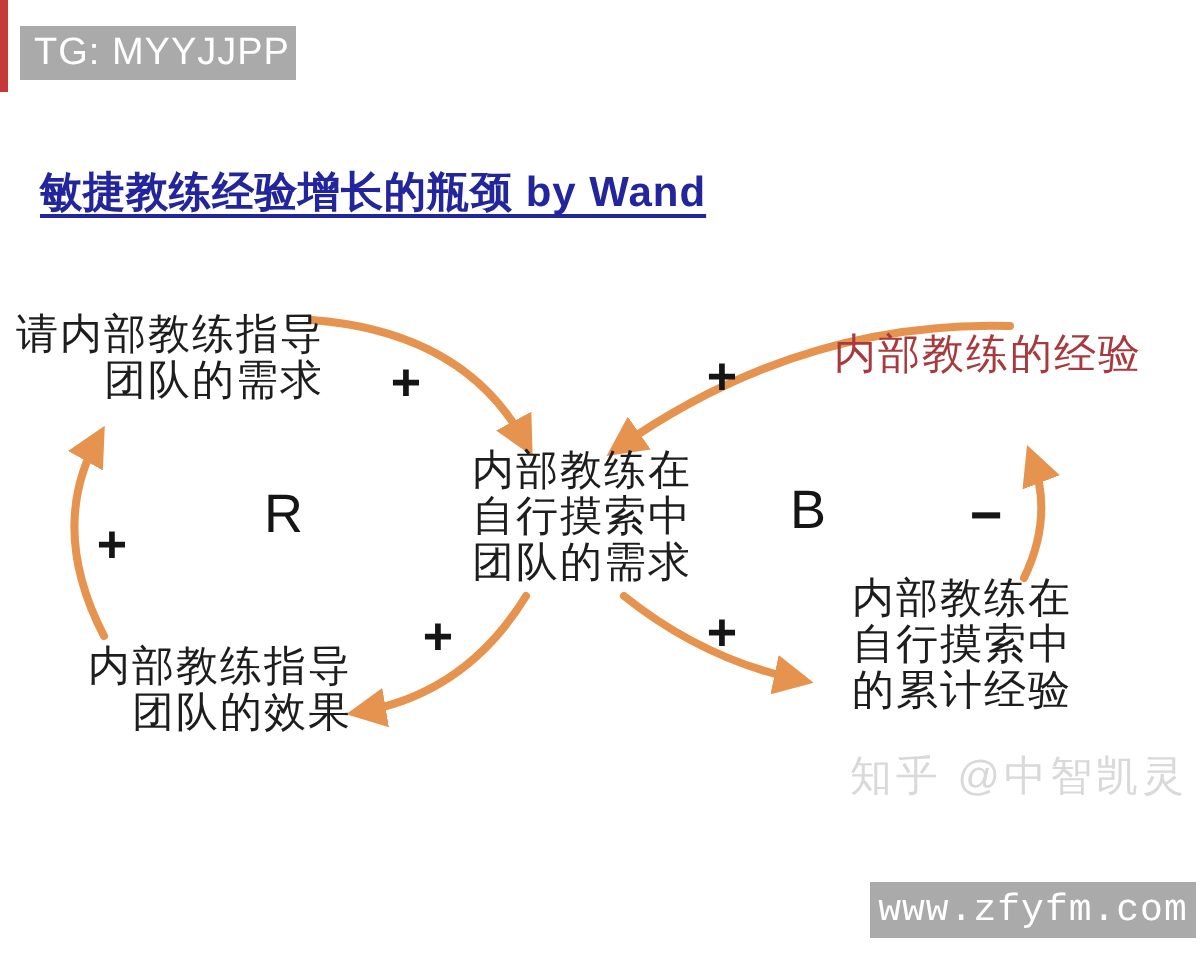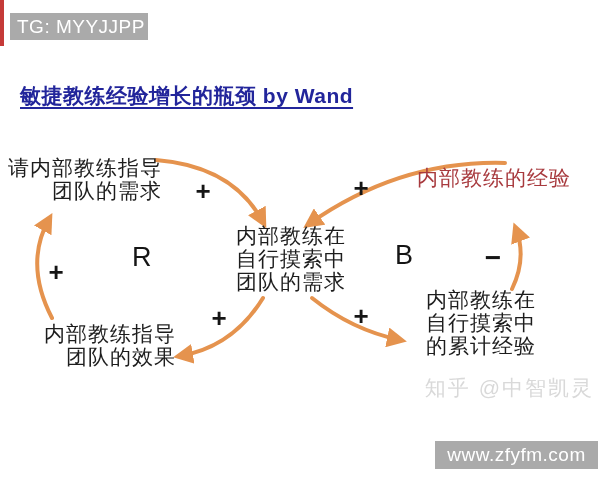--- a/index.html
+++ b/index.html
@@ -64,21 +64,21 @@
   .s5{left:219px;top:318px;}
   .s6{left:361px;top:316px;}
 
   .watermark{
     position:absolute;right:6px;top:374px;
     color:var(--watermark);font-size:21px;letter-spacing:2px;white-space:nowrap;
   }
   .footer-box{
     position:absolute;left:435px;top:441px;width:163px;height:28px;
     background:var(--badge-bg);color:#ffffff;font-size:19px;line-height:28px;
-    text-align:center;letter-spacing:0.5px;
+    text-align:center;letter-spacing:0.5px;font-family:Liberation Mono, monospace;
   }
 </style>
 </head>
 <body>
 
 <div class="stage">
 
   <div class="red-stripe"></div>
 
   <div class="tg-badge">TG: MYYJJPP</div>

